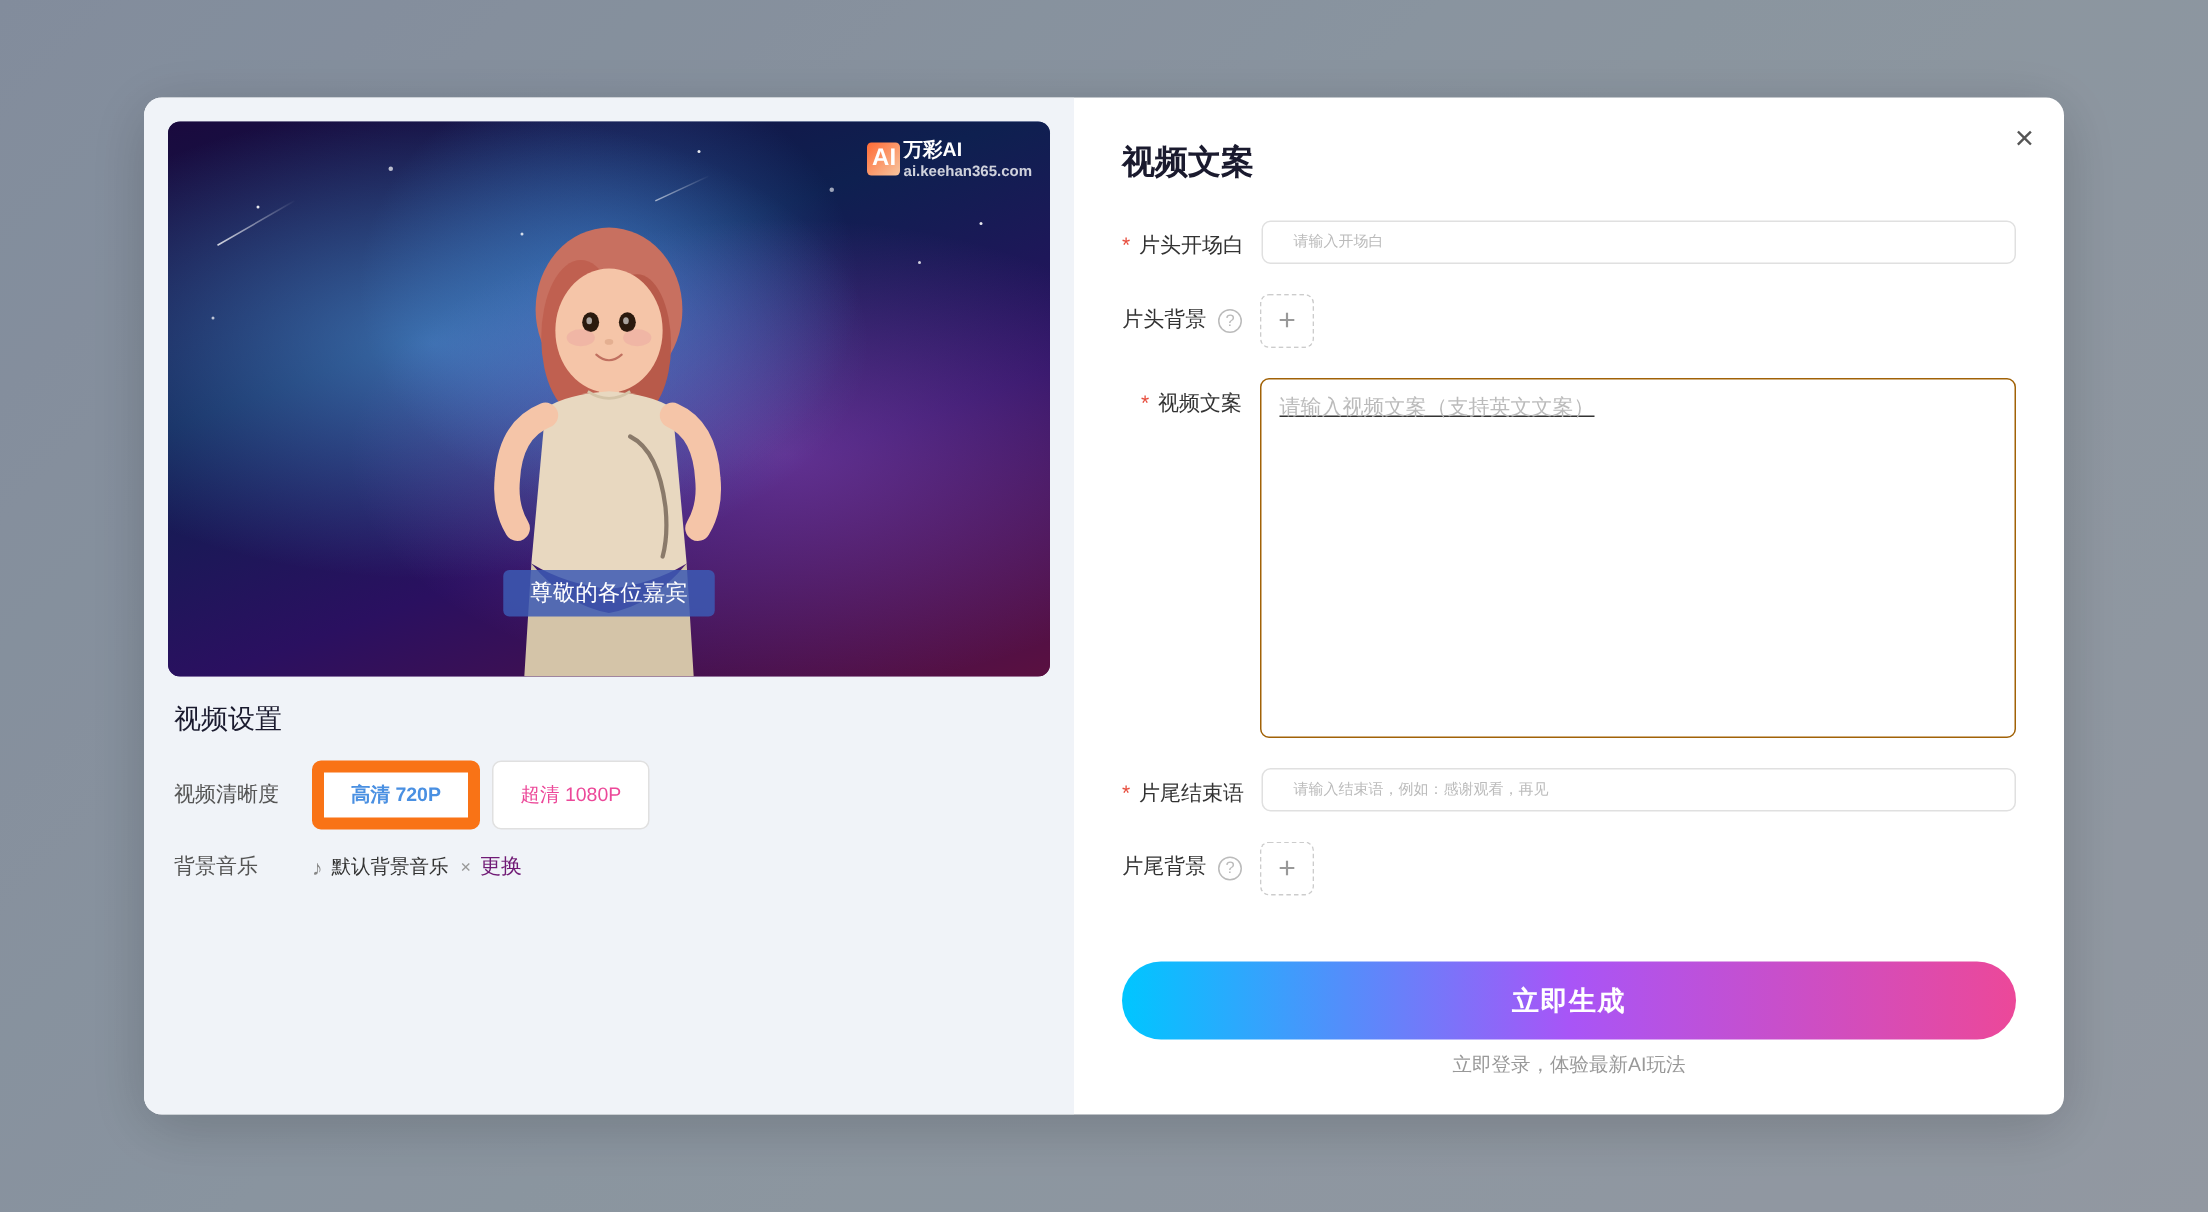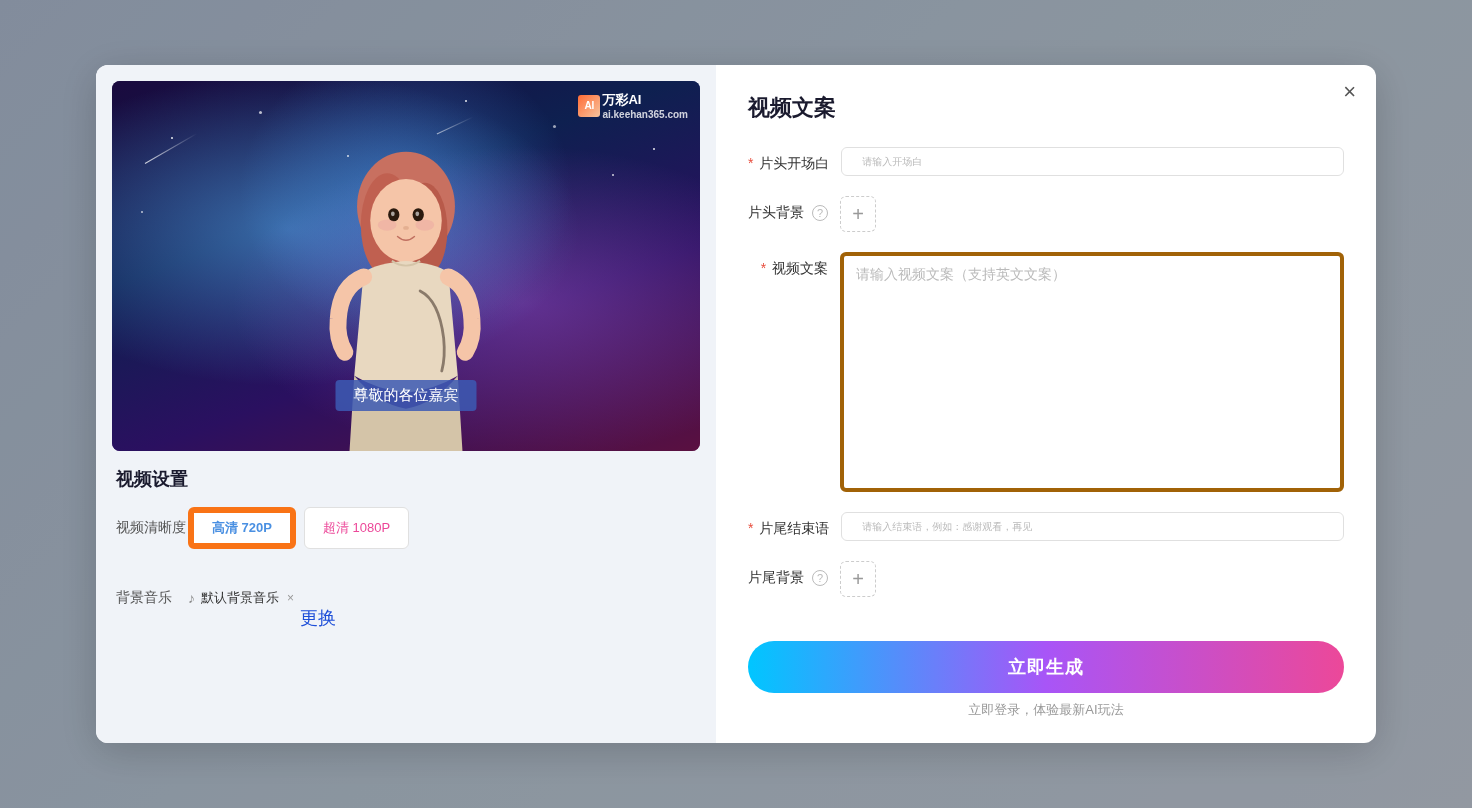--- a/index.html
+++ b/index.html
@@ -66,21 +66,21 @@
 
     .watermark-icon {
       width: 22px;
       height: 22px;
       background: linear-gradient(135deg, #ff6b35, #f7c59f);
       border-radius: 3px;
       display: flex;
       align-items: center;
       justify-content: center;
       color: #fff;
-      font-size: 10px;
+      font-size: 16px;
       font-weight: 900;
     }
 
     .watermark-sub {
       font-size: 10px;
       opacity: 0.8;
       display: block;
     }
 
     .video-stars {
@@ -121,30 +121,30 @@
     }
 
     
     .video-settings {
       margin-top: 16px;
       padding: 0 4px;
     }
 
     .settings-title {
       font-size: 18px;
-      font-weight: 700;
+      font-weight: 400;
       color: #1a1a2e;
       margin-bottom: 16px;
     }
 
     .setting-row {
       display: flex;
       align-items: center;
       margin-bottom: 16px;
-      gap: 0;
+      gap: 20px;
     }
 
     .setting-label {
       font-size: 14px;
       color: #555;
       width: 72px;
       flex-shrink: 0;
     }
 
     .quality-btns {
@@ -157,21 +157,21 @@
       border-radius: 6px;
       font-size: 13px;
       cursor: pointer;
       border: 1px solid #e0e0e0;
       background: #fff;
       color: #ec4899;
     }
 
     .quality-btn.active {
       background: #fff;
-      border: 6px solid #f97316;
+      border: 8px solid #f97316;
       color: #4a90e2;
       font-weight: 600;
     }
 
     .music-control {
       display: flex;
       align-items: center;
       gap: 6px;
       font-size: 13px;
       color: #333;
@@ -183,24 +183,23 @@
     }
 
     .music-close {
       cursor: pointer;
       color: #999;
       font-size: 12px;
       margin-left: 2px;
     }
 
     .music-change {
-      color: #1d4ed8;
-      cursor: pointer;
-      font-size: 18px;
-      margin-top: 41px;
+      color: #701a75;
+      cursor: pointer;
+      font-size: 14px;
     }
 
     .voice-control {
       display: flex;
       align-items: center;
       gap: 6px;
       font-size: 13px;
       color: #333;
       background: #f5f7fa;
       border-radius: 6px;
@@ -340,28 +339,29 @@
       border: 1px solid #bbb;
       color: #bbb;
       font-size: 11px;
       cursor: pointer;
       margin-left: 4px;
     }
 
     .textarea-field {
       flex: 1;
       padding: 10px 12px;
-      border: 4px solid #a16207;
+      border: 1px solid #a16207;
       border-radius: 6px;
       font-size: 14px;
       color: #333;
       background: #fff;
       outline: none;
       resize: none;
       min-height: 240px;
+      text-decoration: underline;
     }
 
     .textarea-field::placeholder {
       color: #bbb;
     }
 
     .generate-btn {
       width: 100%;
       padding: 14px;
       background: linear-gradient(90deg, #00c6ff, #a855f7, #ec4899);

